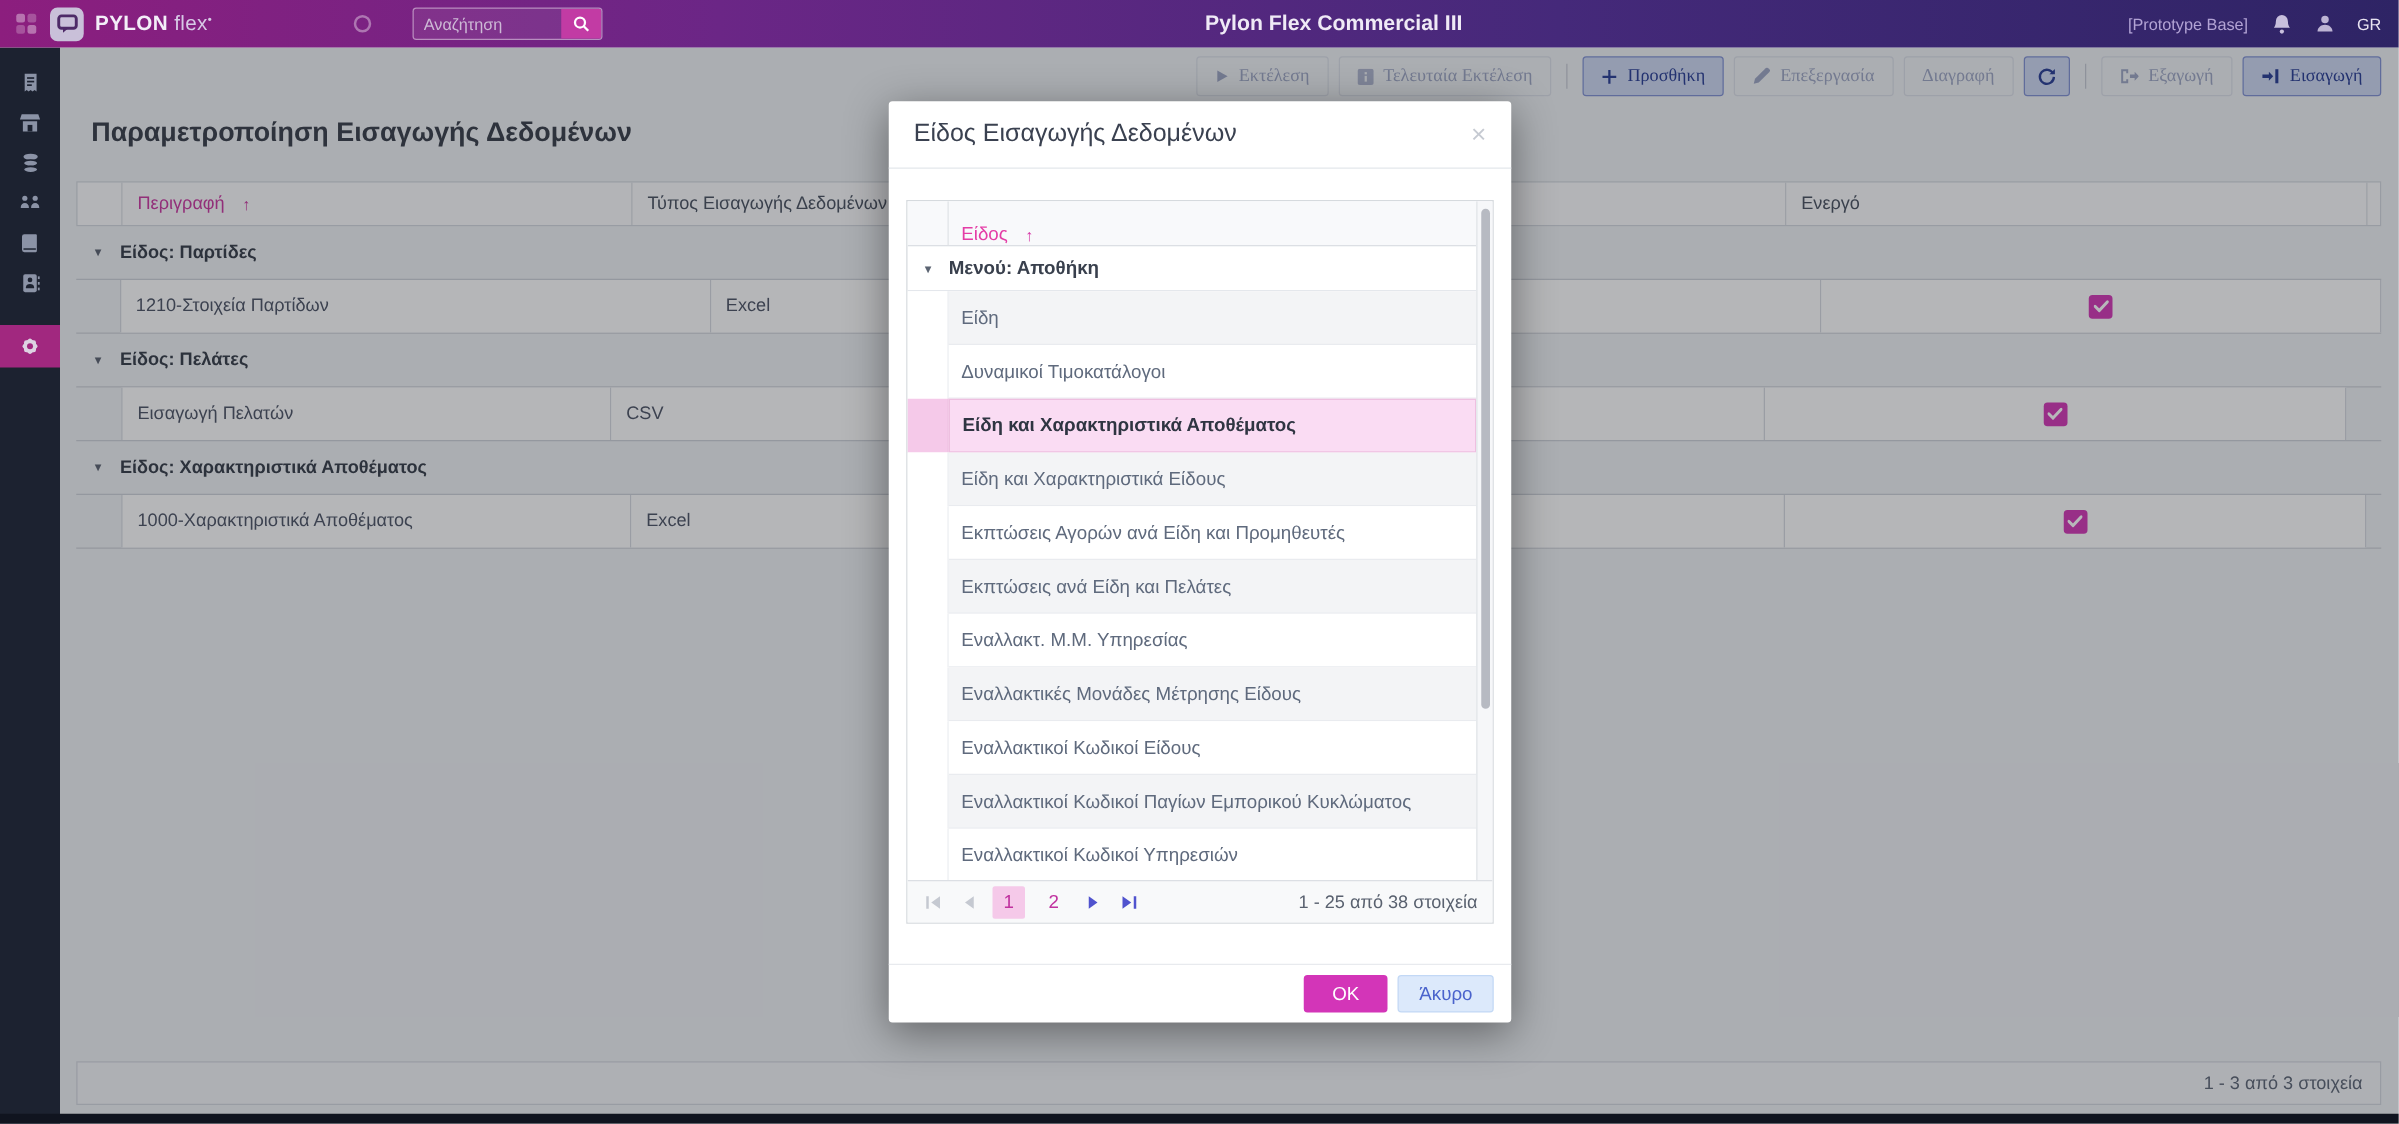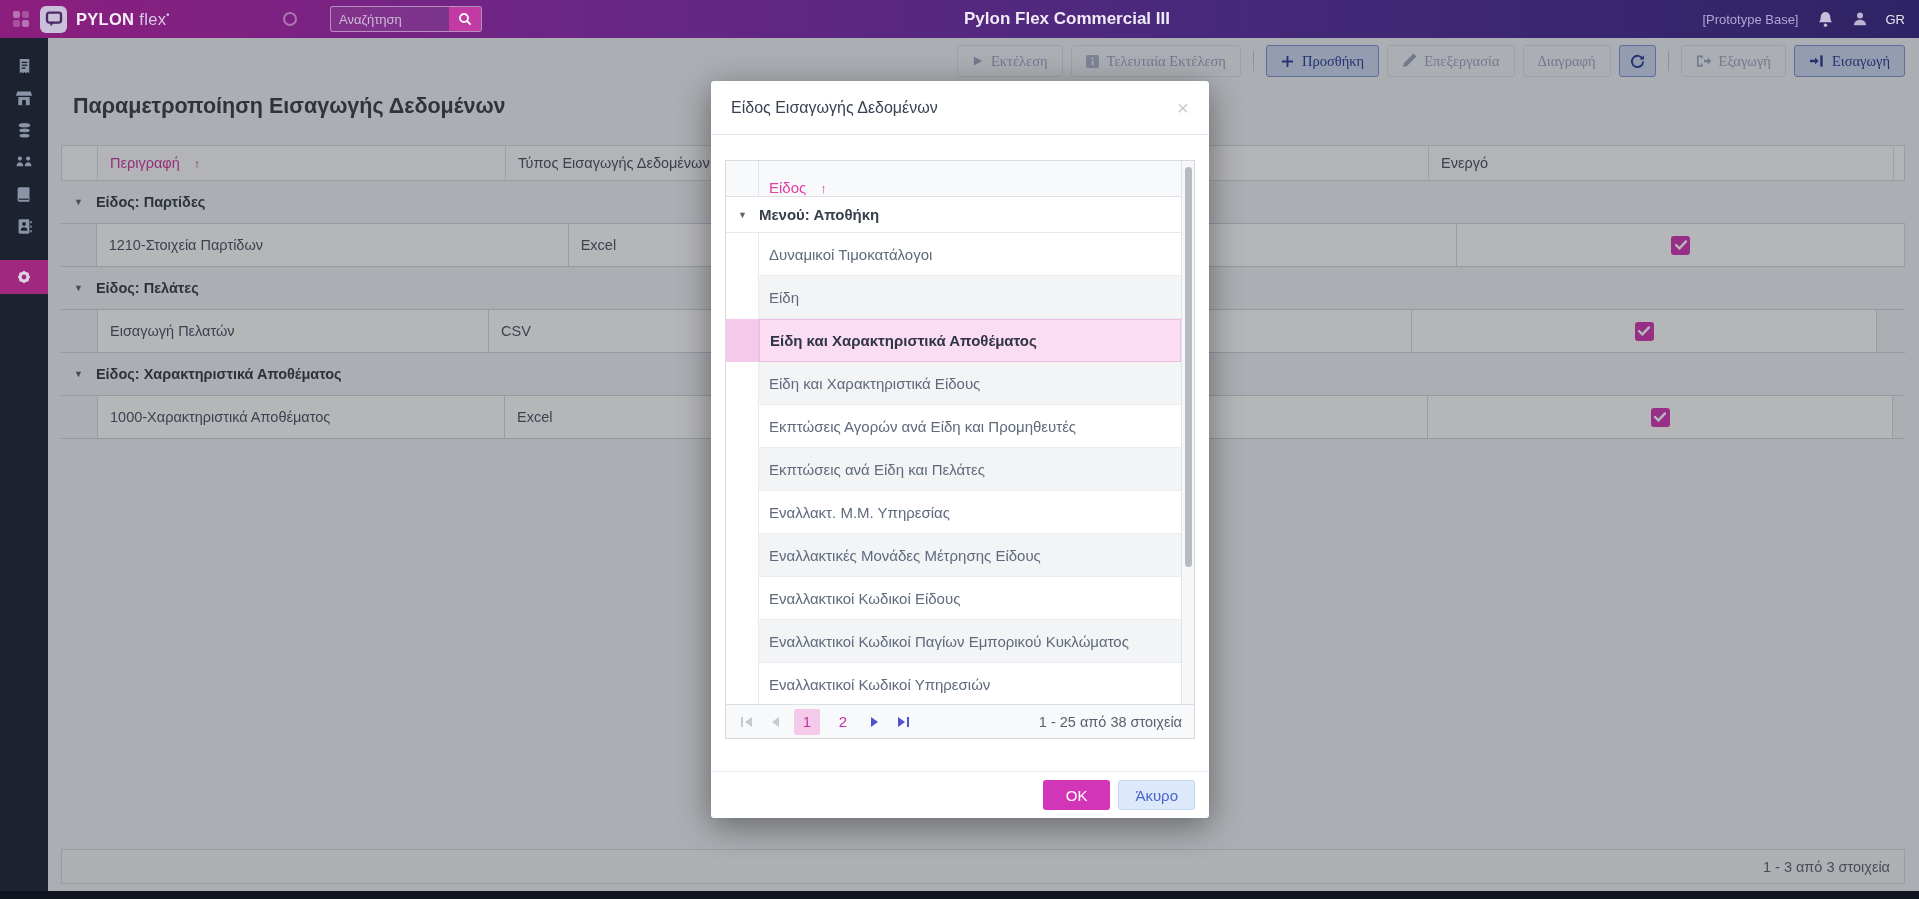--- a/index.html
+++ b/index.html
@@ -79,21 +79,21 @@
     padding-right:14px; font-size:14.5px; color:#5a6373; }
 
   .bottom-strip { position:absolute; left:0; bottom:0; width:1919px; height:8px; background:#10141f; z-index:61; }
 
   
   .backdrop { position:absolute; top:38px; left:48px; width:1871px; height:861px;
     background:rgba(30,33,41,.32); z-index:60; }
   .modal { position:absolute; left:711px; top:81px; width:498px; height:737px; background:#fff;
     border-radius:3px; box-shadow:0 8px 34px rgba(0,0,0,.42); z-index:70; }
   .modal-header { height:54px; border-bottom:1px solid #e4e7eb; display:flex; align-items:center; padding:0 20px; }
-  .modal-title { font-size:16px; color:#3a4150; }
+  .modal-title { font-size:20px; color:#3a4150; }
   .modal-close { margin-left:auto; font-size:21px; color:#c6cad2; cursor:pointer; line-height:1; }
 
   .modal-list { position:absolute; left:14px; top:79px; width:470px; height:579px;
     border:1px solid #d6dade; background:#fff; overflow:hidden; }
   .ml-header { height:36px; display:flex; background:#f8f9fb; border-bottom:1px solid #dcdfe4; margin-right:13px; }
   .ml-hgutter { width:33px; border-right:1px solid #e0e3e8; }
   .ml-hlabel { flex:1; display:flex; align-items:flex-end; padding-left:10px; font-size:15px; color:#e43da6; cursor:pointer; }
   .ml-hlabel .arrow { margin-left:14px; font-size:13px; color:#d63ba8; }
   .ml-group { height:36px; display:flex; align-items:center; border-bottom:1px solid #e4e7ec;
     font-size:15px; font-weight:bold; color:#39404d; margin-right:13px; }
@@ -404,27 +404,27 @@
       <div class="ml-hlabel">
         <span>Είδος</span>
         <span class="arrow">↑</span>
       </div>
     </div>
     <div class="ml-group">
       <span class="tri">▼</span>
       <span class="lbl">Μενού: Αποθήκη</span>
     </div>
     <div id="ml-items">
+        <div class="ml-row alt">
+          <div class="ml-gutter"></div>
+          <div class="ml-cell">Είδη</div>
+        </div>
         <div class="ml-row">
           <div class="ml-gutter"></div>
           <div class="ml-cell">Δυναμικοί Τιμοκατάλογοι</div>
-        </div>
-        <div class="ml-row alt">
-          <div class="ml-gutter"></div>
-          <div class="ml-cell">Είδη</div>
         </div>
         <div class="ml-row sel">
           <div class="ml-gutter"></div>
           <div class="ml-cell">Είδη και Χαρακτηριστικά Αποθέματος</div>
         </div>
         <div class="ml-row alt">
           <div class="ml-gutter"></div>
           <div class="ml-cell">Είδη και Χαρακτηριστικά Είδους</div>
         </div>
         <div class="ml-row">

